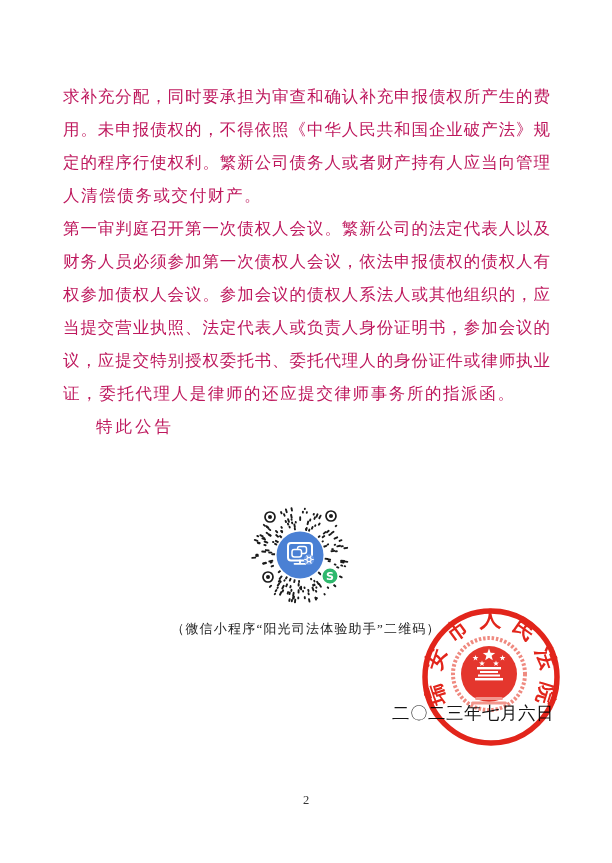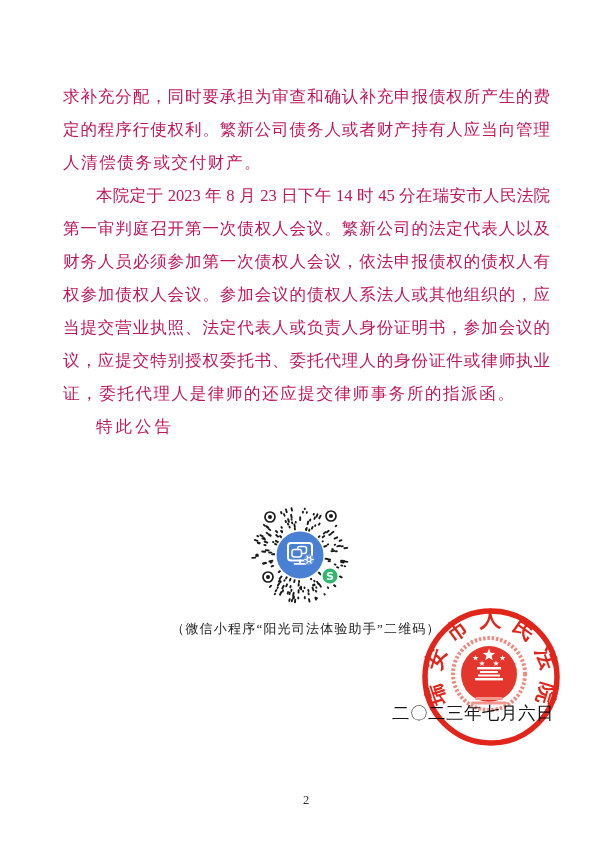--- a/index.html
+++ b/index.html
@@ -23,23 +23,23 @@
   .page-num{position:absolute;left:0;top:793px;width:612px;text-align:center;
             font-size:12.5px;color:#333;}
 </style>
 </head>
 <body>
 
 <div class="page">
 
   <div class="text-block">
     <div class="ln j">求补充分配，同时要承担为审查和确认补充申报债权所产生的费</div>
+    <div class="ln j">用。未申报债权的，不得依照《中华人民共和国企业破产法》规</div>
     <div class="ln j">定的程序行使权利。繁新公司债务人或者财产持有人应当向管理</div>
     <div class="ln e">人清偿债务或交付财产。</div>
-    <div class="ln j ind">本院定于 2023 年 8 月 23 日下午 14 时 45 分在瑞安市人民法院</div>
     <div class="ln j">第一审判庭召开第一次债权人会议。繁新公司的法定代表人以及</div>
     <div class="ln j">财务人员必须参加第一次债权人会议，依法申报债权的债权人有</div>
     <div class="ln j">权参加债权人会议。参加会议的债权人系法人或其他组织的，应</div>
     <div class="ln j">当提交营业执照、法定代表人或负责人身份证明书，参加会议的</div>
     <div class="ln j">议，应提交特别授权委托书、委托代理人的身份证件或律师执业</div>
     <div class="ln e">证，委托代理人是律师的还应提交律师事务所的指派函。</div>
     <div class="ln e ind closing">特此公告</div>
   </div>
 
   <div class="qr-wrap">

